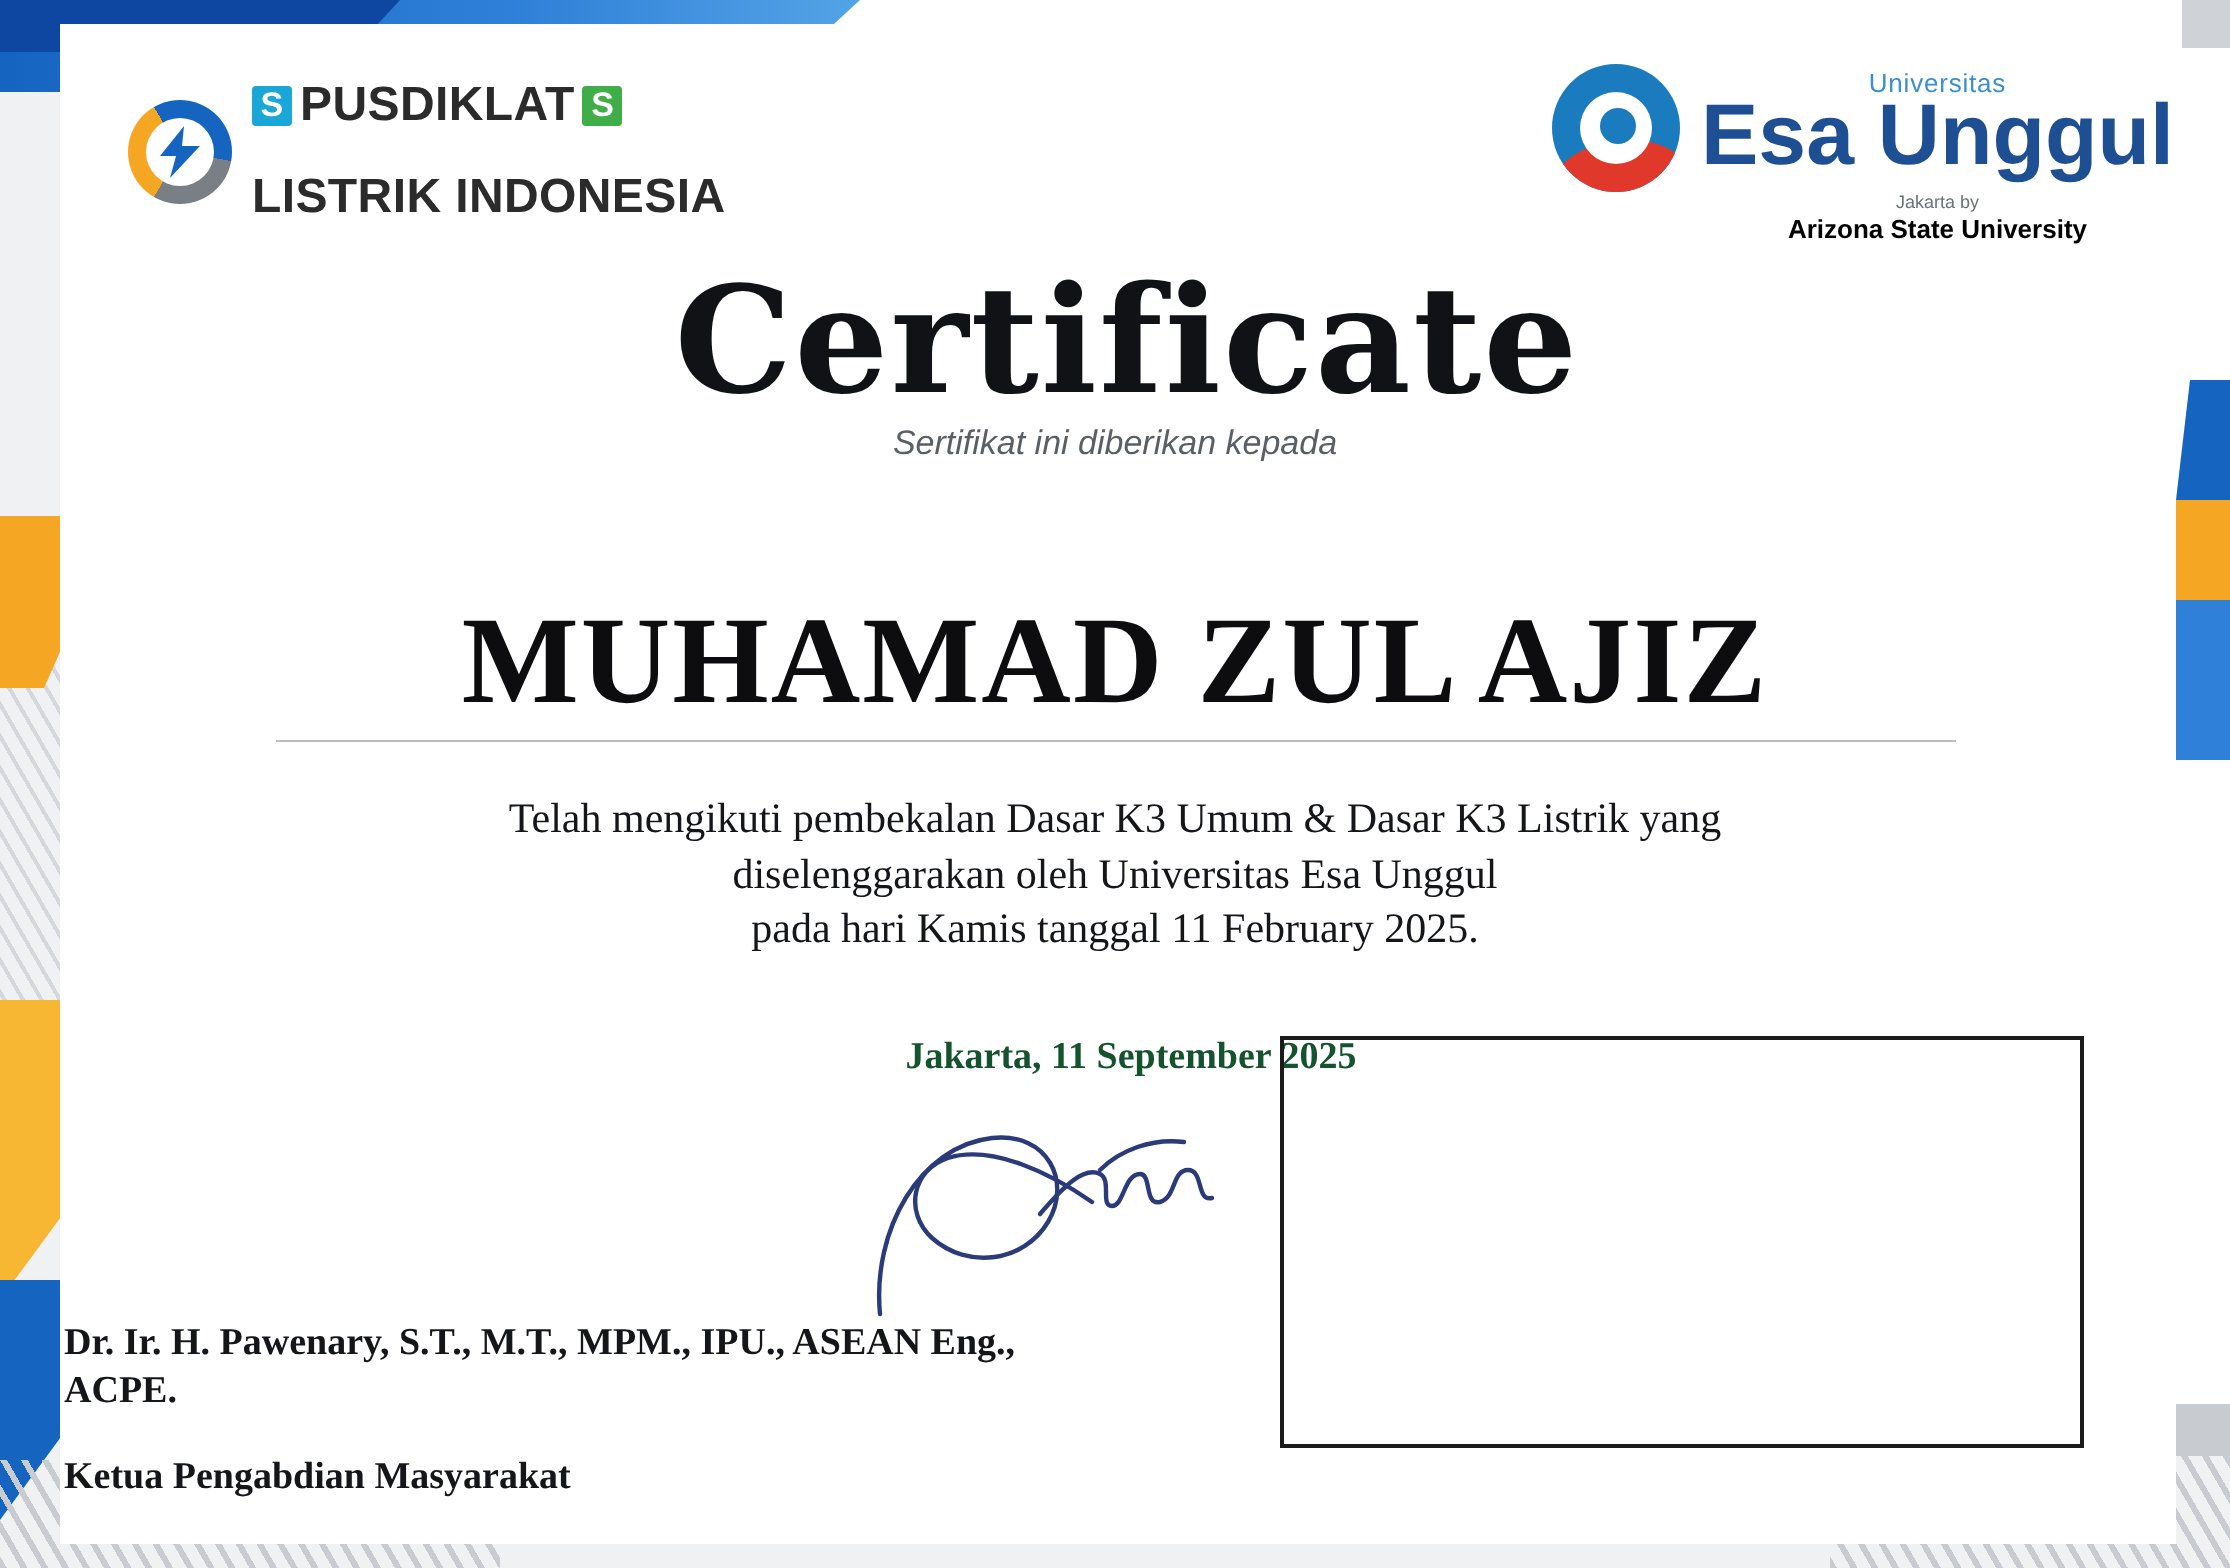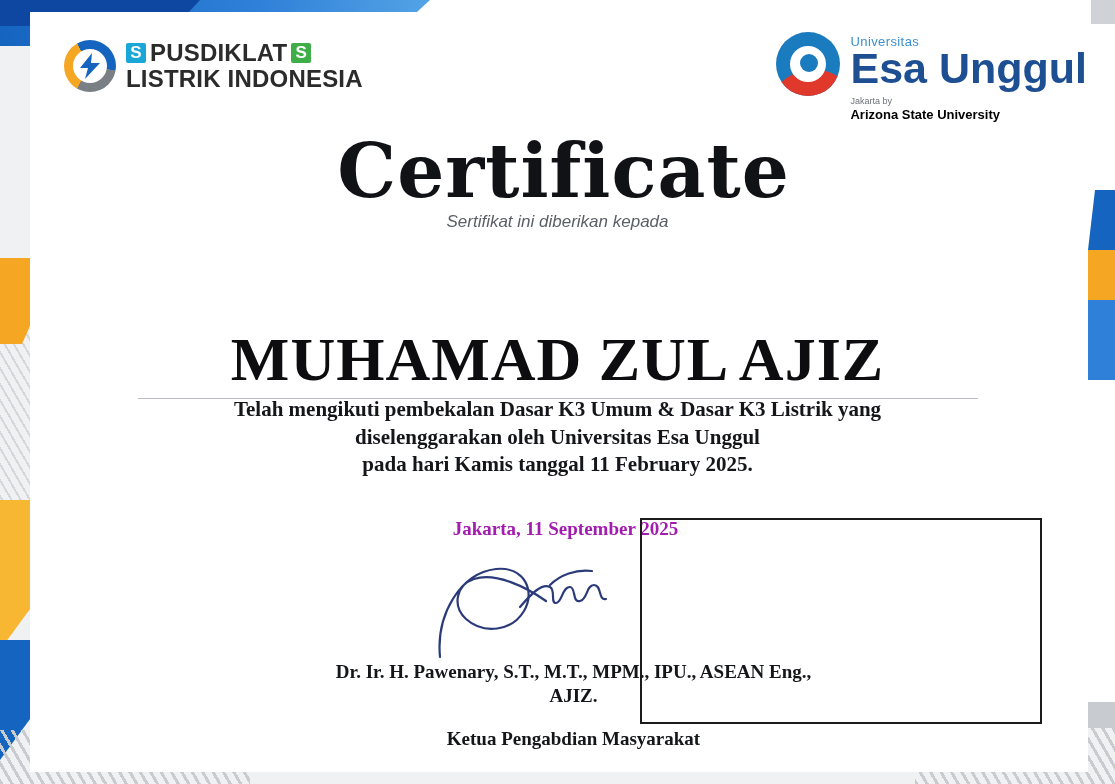--- a/index.html
+++ b/index.html
@@ -151,31 +151,31 @@
     display: flex; align-items: center; justify-content: center;
     z-index: 2;
   }
   .pusdiklat-text {
     font-family: "Liberation Sans", sans-serif;
     font-weight: bold;
     line-height: 1.08;
     color: #2b2b2b;
   }
   .pd-line1 { font-size: 24px; letter-spacing: .2px; display: flex; align-items: center; gap: 4px;}
-  .pd-line2 { font-size: 24px; letter-spacing: .2px; display: flex; align-items: flex-end; gap: 4px;}
+  .pd-line2 { font-size: 24px; letter-spacing: .2px; display: flex; align-items: flex-end; gap: 4px; margin-top: 20px;}
   .pd-s {
     background: #1aa6d6; color: #fff; font-size: 17px;
     width: 20px; height: 20px; display: inline-flex;
     align-items: center; justify-content: center; border-radius: 2px;
   }
   .pd-s.green { background: #3fae49; }
 
   .logo-right {
     position: absolute; right: 28px; top: 32px;
-    display: flex; align-items: flex-start; gap: 10px;
+    display: flex; align-items: flex-start; gap: 10px; text-align: center;
   }
   .eu-mark {
     position: relative; width: 64px; height: 64px; border-radius: 50%;
     background: #1b7bbf;
     overflow: hidden;
   }
   .eu-mark::after {
     content: ""; position: absolute; left: 14px; top: 14px;
     width: 36px; height: 36px; border-radius: 50%; background: #ffffff;
   }
@@ -218,63 +218,61 @@
     position: absolute; left: 120px; right: 120px; top: 300px;
     text-align: center;
   }
   .recipient {
     font-family: "Liberation Serif", serif;
     font-weight: bold;
     font-size: 62px;
     color: #0d0d10;
     letter-spacing: 1px;
     line-height: 1;
-    margin-top: 28px;
   }
   .recipient-rule {
     margin: 8px auto 0;
     width: 840px; height: 1px; background: #b9bcc1;
   }
 
   .body-text {
     position: absolute; left: 130px; right: 130px; top: 396px;
     text-align: center;
     font-family: "Liberation Serif", serif;
-    font-weight: bold;
+    font-weight: normal;
     font-size: 21px;
     line-height: 1.32;
     color: #14161a;
   }
 
   .place-date {
     position: absolute; left: 16px; right: 0; top: 518px;
     text-align: center;
     font-family: "Liberation Serif", serif;
     font-weight: bold;
     font-size: 19px;
-    color: #a21caf;
+    color: #14532d;
   }
 
   
   .signature {
     position: absolute; left: 400px; top: 545px;
     width: 250px; height: 120px;
   }
 
   
   .stamp-box {
     position: absolute; right: 73px; top: 518px;
     width: 398px; height: 202px;
     border: 2px solid #1b1b1b;
     background: transparent;
   }
 
   .signer-block {
     position: absolute; left: 0; right: 0; top: 660px;
-    text-align: center;
     font-family: "Liberation Serif", serif;
     font-weight: bold;
     color: #14161a;
     padding-left: 32px;
   }
   .signer-name { font-size: 19px; line-height: 1.25; }
   .signer-role { font-size: 19px; margin-top: 20px; }
   .signer-no   { font-size: 19px; margin-top: 2px; }
 </style>
 </head>
@@ -360,17 +358,17 @@
         <path d="M120 62 C 132 48, 142 38, 150 42 C 156 45, 150 58, 156 58 C 162 58, 162 42, 170 42 C 176 42, 172 58, 180 56 C 188 54, 186 40, 194 40 C 202 40, 198 56, 206 54"></path>
         <path d="M150 40 C 160 30, 176 24, 192 26"></path>
       </g>
     </svg>
   </div>
 
   <div class="stamp-box"></div>
 
   <div class="signer-block">
     <div class="signer-name">Dr. Ir. H. Pawenary, S.T., M.T., MPM., IPU., ASEAN Eng.,</div>
-    <div class="signer-name">AJIZ.</div>
+    <div class="signer-name">ACPE.</div>
     <div class="signer-role">Ketua Pengabdian Masyarakat</div>
   </div>
 
 </div>
 
 </body></html>

